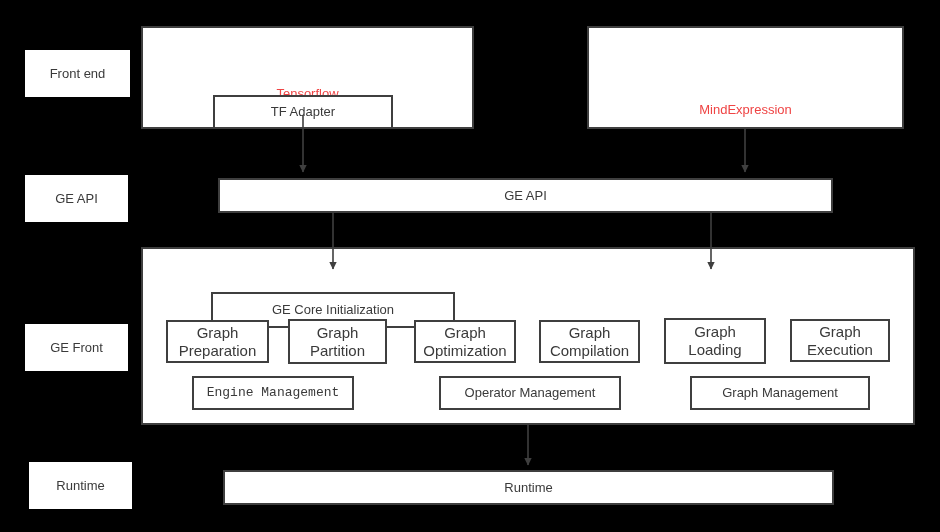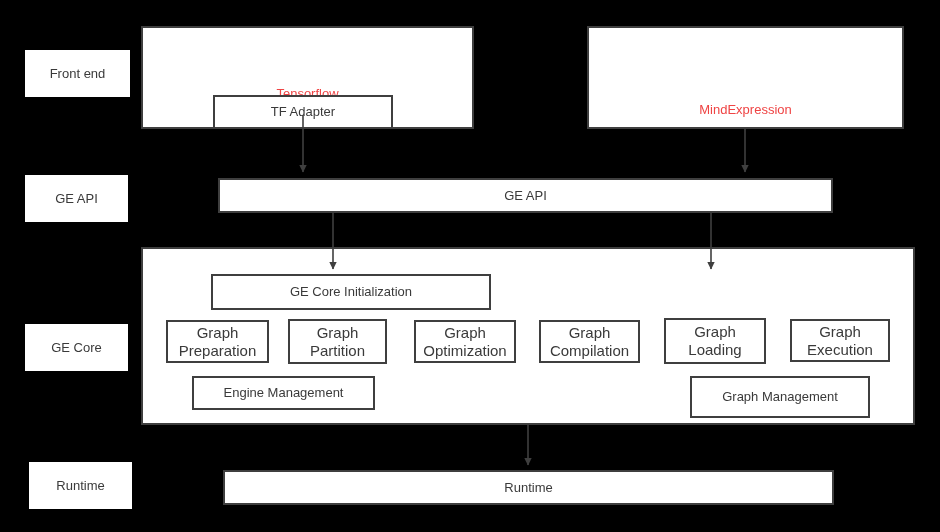--- a/index.html
+++ b/index.html
@@ -79,21 +79,21 @@
 
   <div class="box label-box" style="left:25px; top:50px; width:105px; height:47px;">
     <span>Front end</span>
   </div>
 
   <div class="box label-box" style="left:25px; top:175px; width:103px; height:47px;">
     <span>GE API</span>
   </div>
 
   <div class="box label-box" style="left:25px; top:324px; width:103px; height:47px;">
-    <span>GE Core</span>
+    <span>GE Front</span>
   </div>
 
   <div class="box label-box" style="left:29px; top:462px; width:103px; height:47px;">
     <span>Runtime</span>
   </div>
 
   <div class="box panel" style="left:141px; top:26px; width:333px; height:103px;">
     <span class="panel-title" style="top:30px;">Tensorflow</span>
   </div>
   <div class="box node" style="left:213px; top:95px; width:180px; height:34px;">
@@ -103,21 +103,21 @@
   <div class="box panel" style="left:587px; top:26px; width:317px; height:103px;">
     <span class="panel-title" style="top:46px;">MindExpression</span>
   </div>
 
   <div class="box bar" style="left:218px; top:178px; width:615px; height:35px;">
     <span>GE API</span>
   </div>
 
   <div class="box panel" style="left:141px; top:247px; width:774px; height:178px;"></div>
 
-  <div class="box node" style="left:211px; top:274px; width:280px; height:36px;">
+  <div class="box node" style="left:211px; top:292px; width:244px; height:36px;">
     <span>GE Core Initialization</span>
   </div>
 
 
   <div class="box node-sm" style="left:166px; top:320px; width:103px; height:43px;">
     <span>Graph
 Preparation</span>
   </div>
 
   <div class="box node-sm" style="left:288px; top:319px; width:99px; height:45px;">
@@ -138,26 +138,29 @@
   <div class="box node-sm" style="left:664px; top:318px; width:102px; height:46px;">
     <span>Graph
 Loading</span>
   </div>
 
   <div class="box node-sm" style="left:790px; top:319px; width:100px; height:43px;">
     <span>Graph
 Execution</span>
   </div>
 
-  <div class="box node" style="left:192px; top:376px; width:183px; height:34px;">
+  <div class="box node" style="left:192px; top:376px; width:162px; height:34px;font-family:Liberation Mono, monospace;">
     <span>Engine Management</span>
   </div>
 
+  <div class="box node" style="left:439px; top:376px; width:182px; height:34px;">
+    <span>Operator Management</span>
+  </div>
 
-  <div class="box node" style="left:690px; top:376px; width:180px; height:42px;">
+  <div class="box node" style="left:690px; top:376px; width:180px; height:34px;">
     <span>Graph Management</span>
   </div>
 
   <div class="box bar" style="left:223px; top:470px; width:611px; height:35px;">
     <span>Runtime</span>
   </div>
 
   <svg class="arrows" viewBox="0 0 940 532">
     <defs>
       <marker id="ah" markerWidth="9" markerHeight="9" refX="7.4" refY="4.5" orient="auto" markerUnits="userSpaceOnUse">

